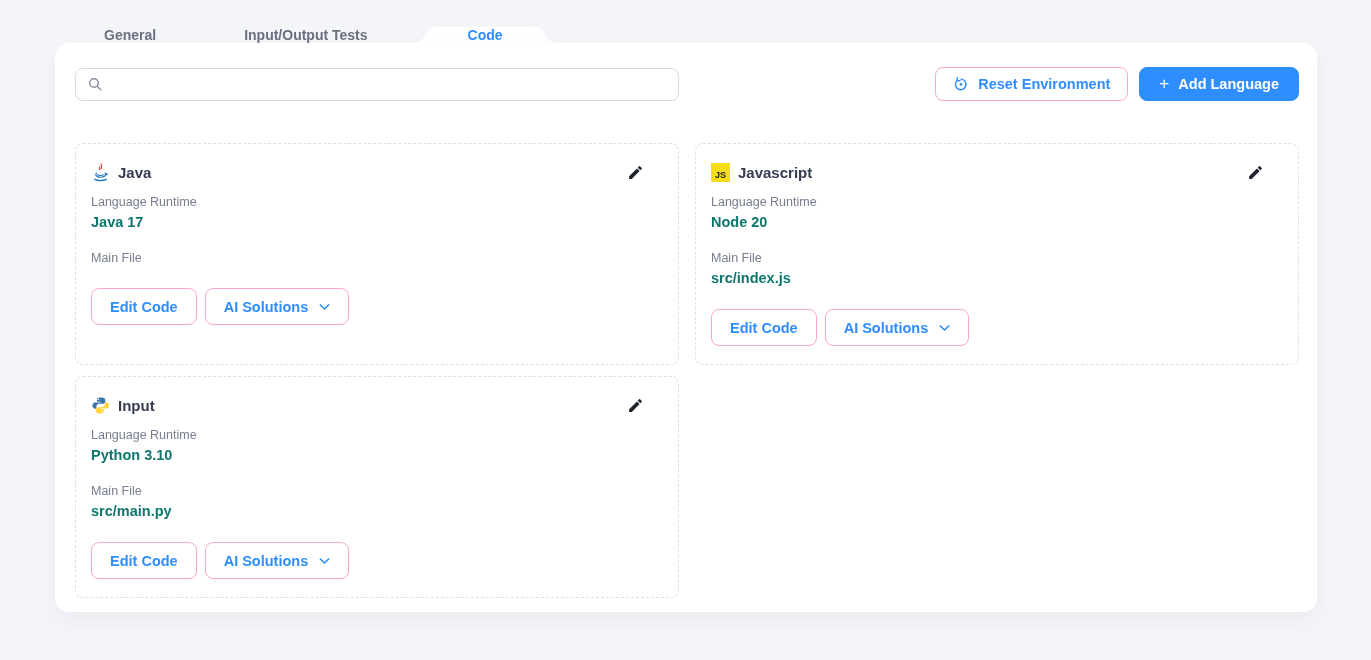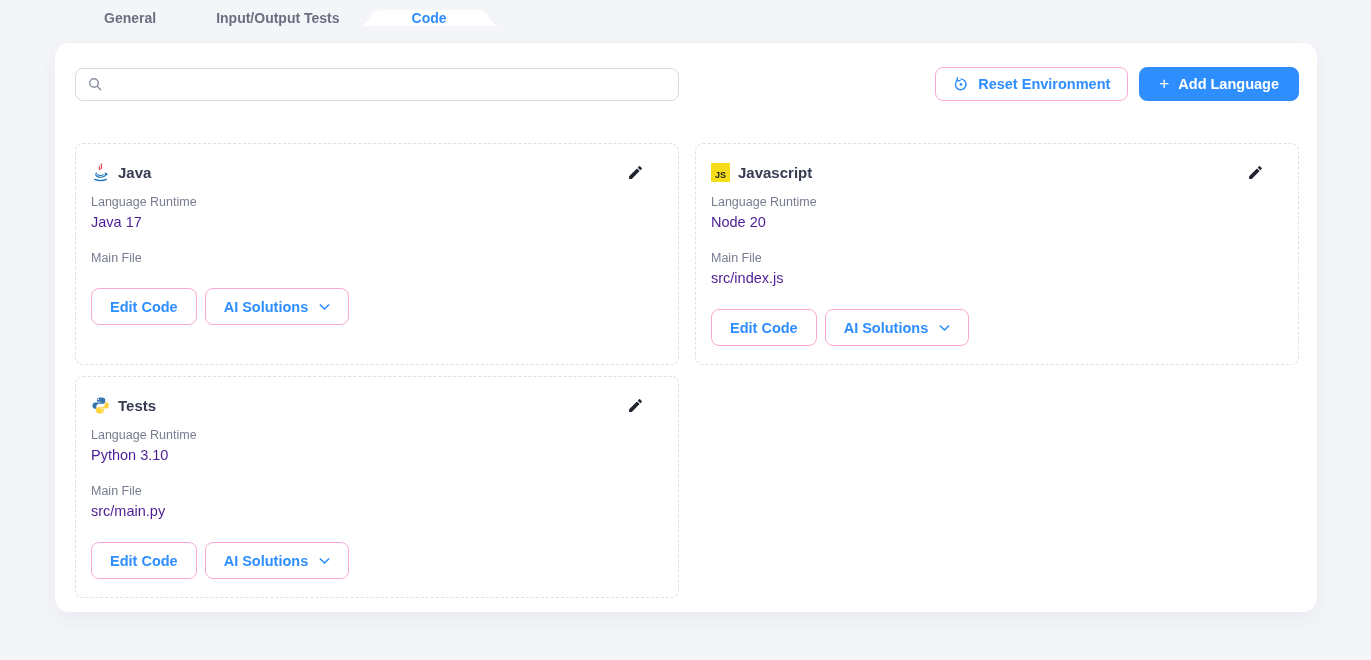--- a/index.html
+++ b/index.html
@@ -8,21 +8,21 @@
     background: #f4f5f9;
     font-family: "Liberation Sans", sans-serif;
     overflow: hidden;
     -webkit-font-smoothing: antialiased;
   }
   .stage { position: relative; width: 1371px; height: 660px; }
 
   
   .tabs {
     position: absolute; left: 74px; top: 10px;
-    display: flex; align-items: flex-start; height: 33px;
+    display: flex; align-items: flex-end; height: 33px; gap: 28px;
   }
   .tab {
     position: relative;
     display: flex; align-items: center; justify-content: center;
     padding: 0 30px;
     font-size: 14px; font-weight: 600;
     color: #6a7080;
     cursor: pointer;
     border-radius: 10px 10px 0 0;
   }
@@ -127,22 +127,22 @@
     cursor: pointer;
     background: none; border: none; padding: 0;
   }
   .field-label {
     font-size: 12.5px;
     color: #777c90;
     margin-bottom: 5px;
   }
   .field-value {
     font-size: 14.5px;
-    font-weight: 400;
-    color: #4c1d95;
+    font-weight: 700;
+    color: #0f766e;
   }
   .field-group-runtime { margin-bottom: 21px; }
   .card-actions {
     margin-top: 23px;
     display: flex; align-items: center; gap: 8px;
   }
   .btn-card { padding: 0 18px; height: 37px; font-size: 14.5px; }
   .btn-card .chev { display: flex; margin-left: 2px; }
 
   
@@ -283,21 +283,21 @@
       <div class="card">
         <div class="card-header">
           <span class="card-lang-icon">
             <svg width="19" height="19" viewBox="0 0 24 24">
               <path d="M11.9 1.8c-2.4 0-4.4.9-4.4 3.1v2.3h4.6v.9H5.2c-2.2 0-3.4 1.7-3.4 4s1.2 4 3.4 4h1.6v-2.7c0-2 1.7-3.5 3.7-3.5h4.5c1.7 0 3-1.4 3-3V4.9c0-2.2-2.1-3.1-4.3-3.1h-1.8z" fill="#3776ab"></path>
               <circle cx="9.4" cy="4.4" r="0.95" fill="#ffffff"></circle>
               <path d="M12.1 22.2c2.4 0 4.4-.9 4.4-3.1v-2.3h-4.6v-.9h7.3c2.2 0 3.4-1.7 3.4-4s-1.2-4-3.4-4h-1.6v2.7c0 2-1.7 3.5-3.7 3.5H9.4c-1.7 0-3 1.4-3 3v2c0 2.2 2.1 3.1 4.3 3.1h1.4z" fill="#ffd43b"></path>
               <circle cx="14.6" cy="19.6" r="0.95" fill="#ffffff"></circle>
             </svg>
           </span>
-          <span class="card-title">Tests</span>
+          <span class="card-title">Input</span>
           <button class="card-edit">
             <svg width="17" height="17" viewBox="0 0 24 24" fill="#20242f">
               <path d="M3 17.25V21h3.75L17.81 9.94l-3.75-3.75L3 17.25zM20.71 7.04a1 1 0 0 0 0-1.41l-2.34-2.34a1 1 0 0 0-1.41 0l-1.83 1.83 3.75 3.75 1.83-1.83z"></path>
             </svg>
           </button>
         </div>
         <div class="field-group-runtime">
           <div class="field-label">Language Runtime</div>
           <div class="field-value">Python 3.10</div>
         </div>

